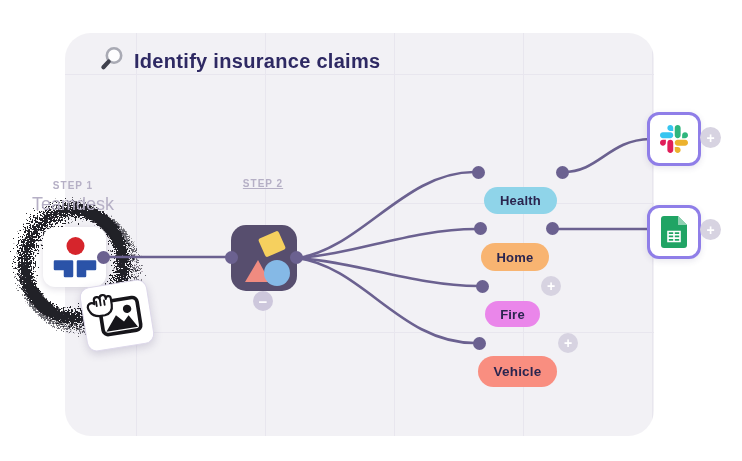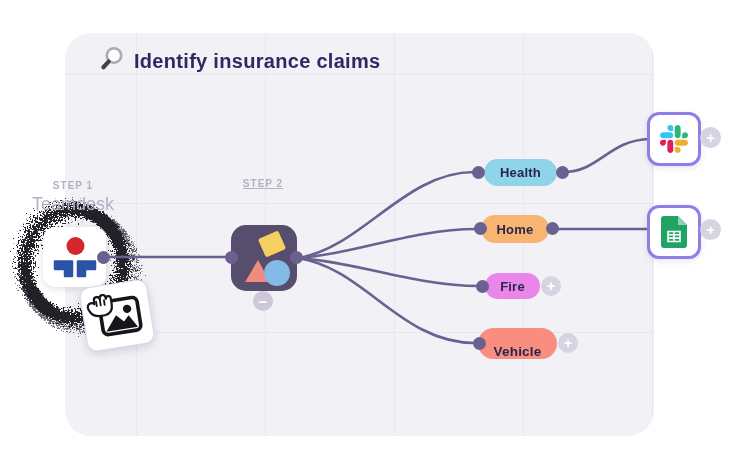--- a/index.html
+++ b/index.html
@@ -42,25 +42,25 @@
   .dot-s2-out{left:290px;top:251px;}
   .dot-health-in{left:472px;top:166px;}
   .dot-health-out{left:556px;top:166px;}
   .dot-home-in{left:474px;top:222px;}
   .dot-home-out{left:546px;top:222px;}
   .dot-fire-in{left:476px;top:280px;}
   .dot-vehicle-in{left:473px;top:337px;}
 
   
   .pill{position:absolute;z-index:3;display:flex;align-items:center;justify-content:center;
-    border-radius:999px;font-size:13px;font-weight:bold;color:#2a254f;letter-spacing:.2px;}
+    border-radius:999px;font-size:13px;font-weight:bold;color:#2a254f;letter-spacing:.2px;margin-top:28px;}
   .pill-health{left:484px;top:159px;width:73px;height:27px;background:#8fd4e9;}
   .pill-home{left:481px;top:215px;width:68px;height:28px;background:#f8b471;}
   .pill-fire{left:485px;top:273px;width:55px;height:26px;background:#ea86ea;}
-  .pill-vehicle{left:478px;top:328px;width:79px;height:31px;background:#f98e80;font-size:13.5px;align-items:flex-end;}
+  .pill-vehicle{left:478px;top:328px;width:79px;height:31px;background:#f98e80;font-size:13.5px;}
 
   
   .badge{position:absolute;z-index:4;border-radius:50%;display:flex;align-items:center;
     justify-content:center;color:#fff;font-weight:bold;}
   .badge-minus{left:253px;top:291px;width:20px;height:20px;background:#cdc7dc;font-size:15px;}
   .badge-plus{width:20px;height:20px;background:#d7d3e1;font-size:14px;}
   .plus-fire{left:541px;top:276px;}
   .plus-vehicle{left:558px;top:333px;}
   .plus-slack{left:700px;top:127px;width:21px;height:21px;}
   .plus-sheets{left:700px;top:219px;width:21px;height:21px;}

